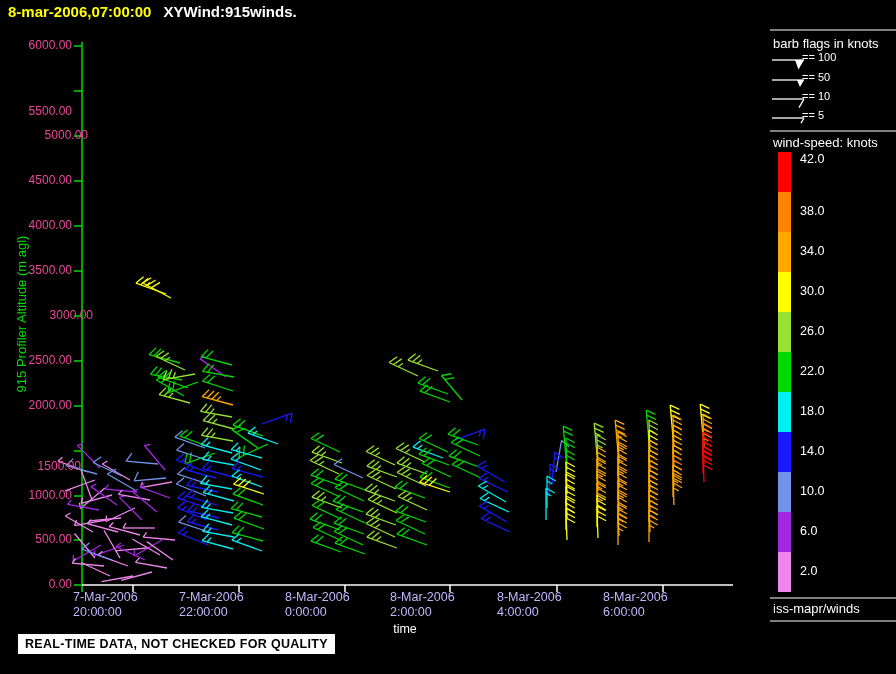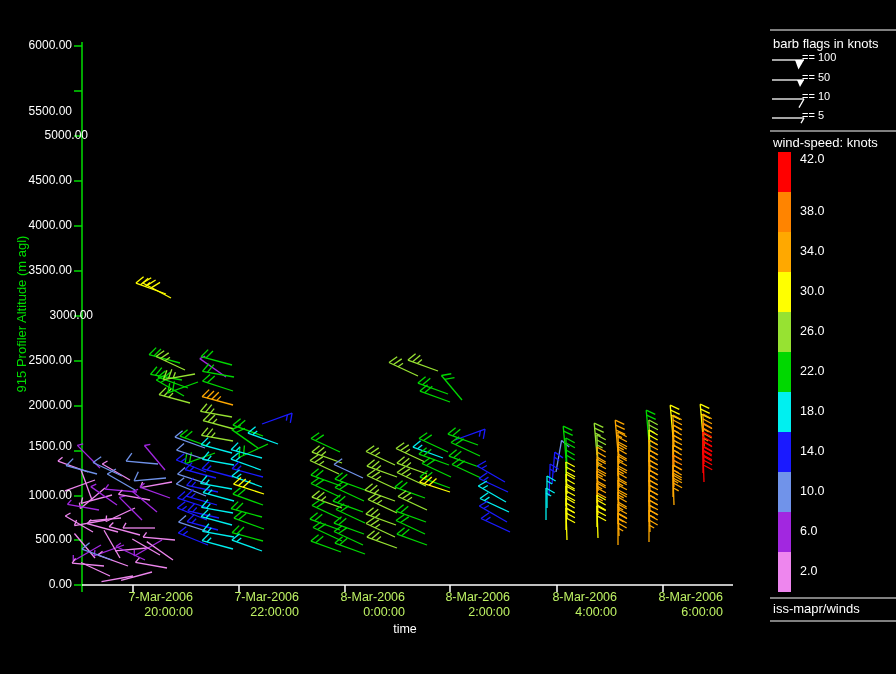--- a/index.html
+++ b/index.html
@@ -2,24 +2,24 @@
 <html><head>
 <meta charset="utf-8">
 <style>
   html,body{margin:0;padding:0;background:#000;}
   #screen{position:relative;width:896px;height:674px;background:#000;overflow:hidden;
           font-family:"Liberation Sans",sans-serif;}
   #plot-svg{position:absolute;left:0;top:0;}
   .title-bar{position:absolute;left:8px;top:3px;font-size:15px;font-weight:bold;white-space:nowrap;}
   .title-ts{color:#ffff00;margin-right:12px;}
   .title-pn{color:#ffffff;}
-  .ytick-label{position:absolute;left:0;width:72px;text-align:right;color:#ffffff;font-size:12px;white-space:nowrap;}
+  .ytick-label{position:absolute;left:0;width:72px;text-align:right;color:#ec4899;font-size:12px;white-space:nowrap;}
   .yaxis-title{position:absolute;left:21px;top:314px;transform:translate(-50%,-50%) rotate(-90deg);
                color:#00dd00;font-size:13px;white-space:nowrap;}
-  .xtick-label{position:absolute;width:120px;text-align:right;color:#bef264;font-size:12.5px;line-height:15px;white-space:nowrap;}
+  .xtick-label{position:absolute;width:120px;text-align:left;color:#c4b5fd;font-size:12.5px;line-height:15px;white-space:nowrap;}
   .xaxis-title{position:absolute;left:375px;top:622px;width:60px;text-align:center;color:#ffffff;font-size:12.5px;}
   .legend-header{position:absolute;left:773px;color:#ffffff;font-size:13px;white-space:nowrap;}
   .legend-row-label{position:absolute;left:802px;color:#ffffff;font-size:11px;white-space:nowrap;}
   .cb-swatch{position:absolute;left:778px;width:13px;}
   .cb-label{position:absolute;left:800px;color:#ffffff;font-size:12.5px;white-space:nowrap;}
   .source-label{position:absolute;left:773px;top:601px;color:#ffffff;font-size:13px;white-space:nowrap;}
   .banner{position:absolute;left:18px;top:634px;background:#ffffff;color:#000000;
           font-size:12.5px;font-weight:600;padding:3px 7px;letter-spacing:0.3px;white-space:nowrap;}
 </style>
 </head>
@@ -741,33 +741,36 @@
       <line x1="772" y1="60" x2="804" y2="60" stroke="#ffffff" stroke-width="1.3"></line>
       <polygon points="804,60 798.5,69.52627944162883 795,60" fill="#ffffff"></polygon>
       <line x1="772" y1="80" x2="804" y2="80" stroke="#ffffff" stroke-width="1.3"></line>
       <polygon points="804,80 800,86.92820323027551 797,80" fill="#ffffff"></polygon>
       <line x1="772" y1="99" x2="804" y2="99" stroke="#ffffff" stroke-width="1.3"></line>
       <line x1="804" y1="99" x2="799" y2="107.66025403784438" stroke="#ffffff" stroke-width="1.3"></line>
       <line x1="772" y1="118" x2="804" y2="118" stroke="#ffffff" stroke-width="1.3"></line>
       <line x1="804" y1="118" x2="801" y2="123.19615242270663" stroke="#ffffff" stroke-width="1.3"></line>
     </svg>
 
+  <div class="title-bar">
+    <span class="title-ts">8-mar-2006,07:00:00</span><span class="title-pn">XYWind:915winds.</span>
+  </div>
 
   <div class="yaxis-title">915 Profiler Altitude (m agl)</div>
   <div id="ytick-labels">
       <div class="ytick-label" style="top: 38px;">6000.00</div>
       <div class="ytick-label" style="top: 83px; margin-top: 21px;">5500.00</div>
       <div class="ytick-label" style="top: 128px; padding-left: 16px;">5000.00</div>
       <div class="ytick-label" style="top: 173px;">4500.00</div>
       <div class="ytick-label" style="top: 218px;">4000.00</div>
       <div class="ytick-label" style="top: 263px;">3500.00</div>
       <div class="ytick-label" style="top: 308px; margin-left: 21px;">3000.00</div>
       <div class="ytick-label" style="top: 353px;">2500.00</div>
       <div class="ytick-label" style="top: 398px;">2000.00</div>
-      <div class="ytick-label" style="top: 439px;">1500.00</div>
+      <div class="ytick-label" style="top: 459px; padding-left: 9px;">1500.00</div>
       <div class="ytick-label" style="top: 488px;">1000.00</div>
       <div class="ytick-label" style="top: 532px;">500.00</div>
       <div class="ytick-label" style="top: 577px;">0.00</div>
     </div>
   <div id="xtick-labels">
       <div class="xtick-label" style="left: 73px; top: 590px;">
         <div>7-Mar-2006</div>
         <div>20:00:00</div>
       </div>
       <div class="xtick-label" style="left: 179px; top: 590px;">
@@ -821,13 +824,14 @@
       <div class="cb-label" style="top: 444px;">14.0</div>
       <div class="cb-swatch" style="top: 472px; height: 40px; background: rgb(112, 147, 234);"></div>
       <div class="cb-label" style="top: 484px; text-align: center;">10.0</div>
       <div class="cb-swatch" style="top: 512px; height: 40px; background: rgb(162, 39, 224);"></div>
       <div class="cb-label" style="top: 524px;">6.0</div>
       <div class="cb-swatch" style="top: 552px; height: 40px; background: rgb(238, 134, 238);"></div>
       <div class="cb-label" style="top: 564px;">2.0</div>
     </div>
 
   <div class="source-label">iss-mapr/winds</div>
+  <div class="banner">REAL-TIME DATA, NOT CHECKED FOR QUALITY</div>
 </div>
 
 </body></html>

